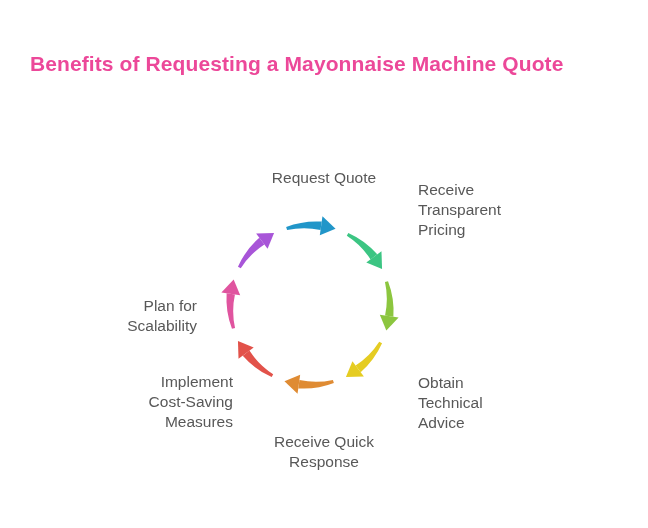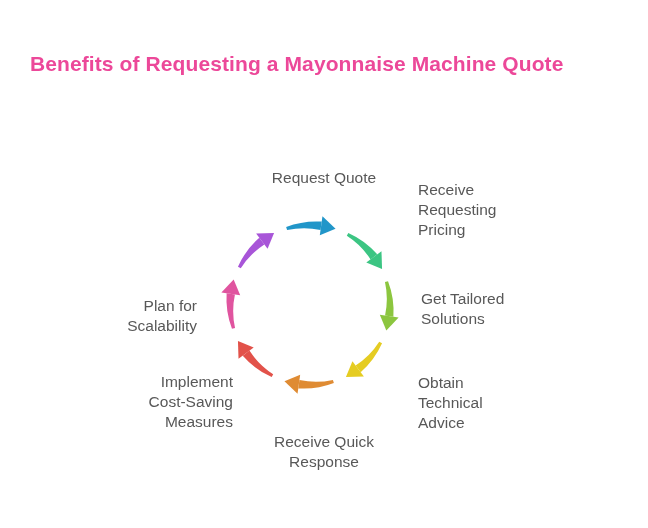--- a/index.html
+++ b/index.html
@@ -98,25 +98,23 @@
         </g>
         <g>
           <path d="M 240.78 268.19 A 78.4 78.4 0 0 1 264.38 244.46 L 259.33 237.75 A 84.2 84.2 0 0 0 237.95 266.69 Z" fill="#a855d8"></path>
           <path d="M 256.14 233.52 L 274.08 232.96 L 267.57 248.70 Z" fill="#a855d8"></path>
         </g>
       </svg>
 
     <div class="step-label lbl-center" id="label-0">Request Quote</div>
 
     <div class="step-label lbl-left" id="label-1">Receive
-Requesting
+Transparent
 Pricing</div>
 
-    <div class="step-label lbl-left" id="label-2">Get Tailored
-Solutions</div>
 
     <div class="step-label lbl-left" id="label-3">Obtain
 Technical
 Advice</div>
 
     <div class="step-label lbl-center" id="label-4">Receive Quick
 Response</div>
 
     <div class="step-label lbl-right" id="label-5">Implement
 Cost-Saving

